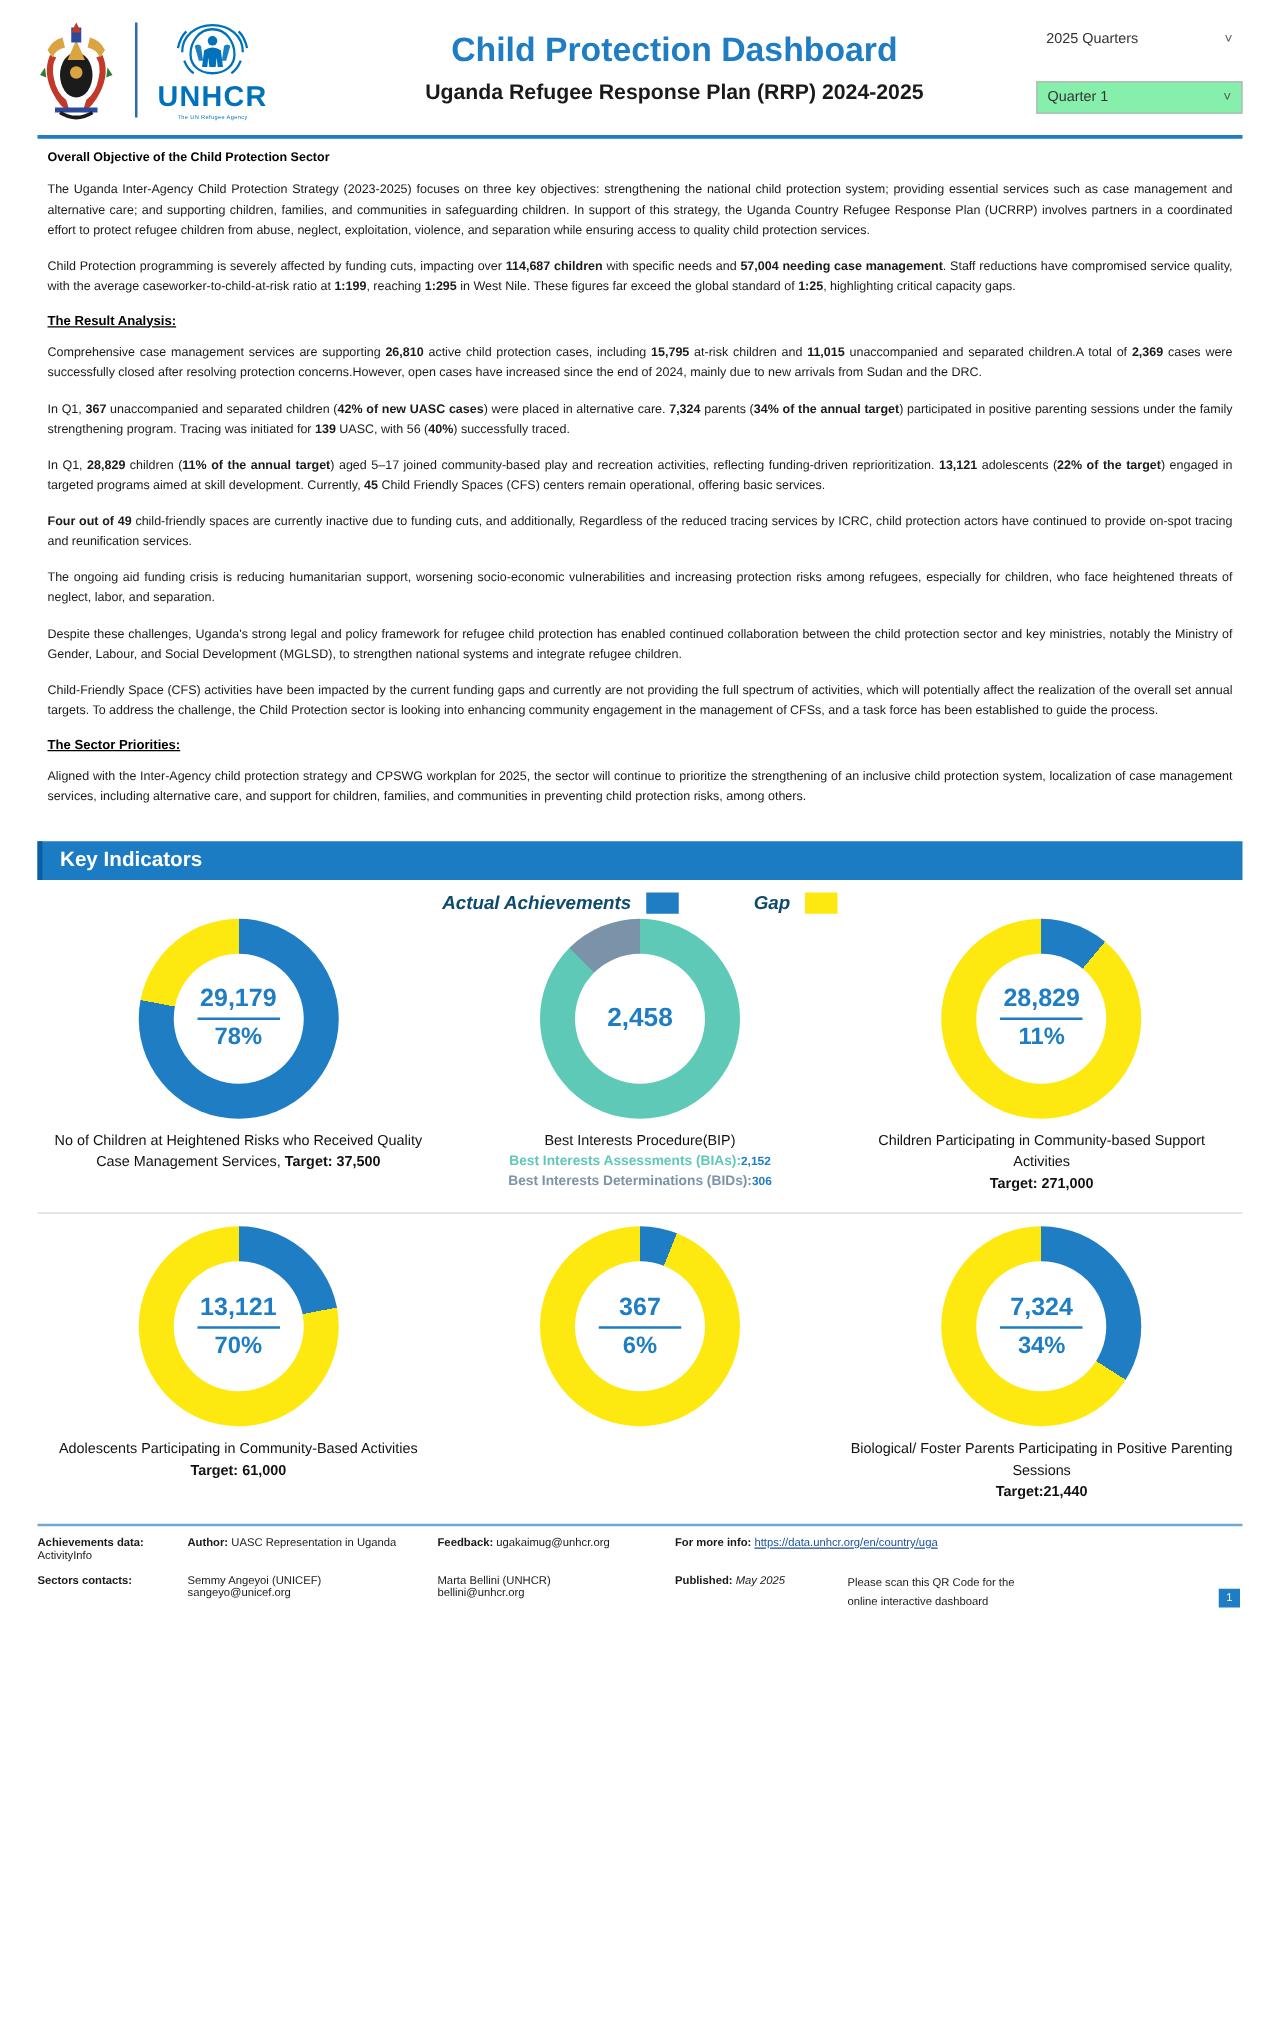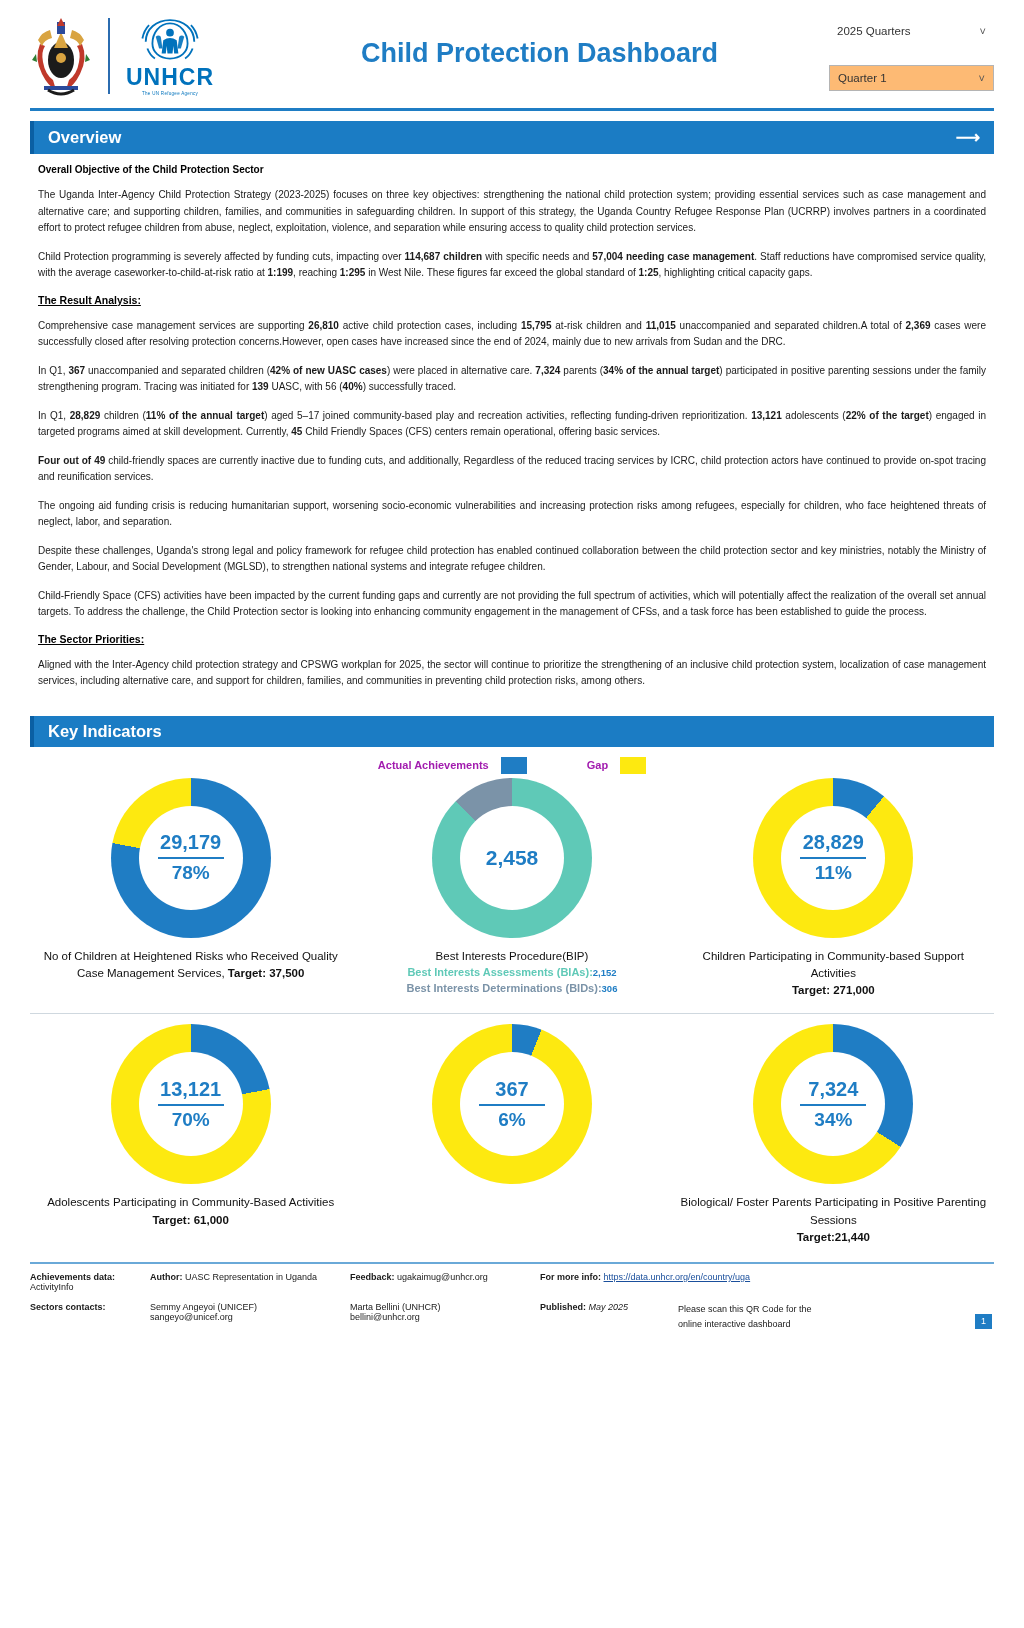--- a/index.html
+++ b/index.html
@@ -49,21 +49,21 @@
   .sub-title {
     font-size: 17px; font-weight: bold; color: #1a1a1a; margin-top: 6px;
   }
 
   .selectors { width: 175px; flex: 0 0 175px; padding-left: 10px; }
   .sel-row {
     display: flex; align-items: center; justify-content: space-between;
     font-size: 11.5px; color: #333; padding: 4px 8px;
   }
   .sel-row.boxed {
-    border: 1px solid #b4b4b4; background: #fdba74; margin-top: 24px; padding: 6px 8px;
+    border: 1px solid #b4b4b4; background: #86efac; margin-top: 24px; padding: 6px 8px;
   }
   .chev { color: #555; font-size: 11px; }
 
   
   .section-bar {
     background: #1b7cc4;
     color: #ffffff;
     font-size: 16.5px;
     font-weight: bold;
     padding: 6px 14px;
@@ -90,21 +90,21 @@
     text-decoration: underline; margin: 4px 0 12px 0;
   }
 
   
   .legend-row {
     display: flex; align-items: center; justify-content: center;
     gap: 60px; margin: 10px 0 4px 0;
   }
   .legend-item { display: flex; align-items: center; gap: 12px; }
   .legend-label {
-    font-size: 11px; font-weight: bold; color: #a21caf;
+    font-size: 15px; font-weight: bold; font-style: italic; color: #0c4a6e;
   }
   .swatch { width: 26px; height: 17px; }
   .swatch.blue { background: #1f7dc4; }
   .swatch.yellow { background: #fde910; }
 
   .kpi-grid {
     display: grid;
     grid-template-columns: 1fr 1fr 1fr;
   }
   .kpi-row-2 { border-top: 1px solid #cfd8df; margin-top: 6px; padding-top: 10px; }
@@ -212,38 +212,35 @@
             <path d="M60 24 q-3-3 -6 0 l-2 14 l4 0z" opacity=".9"></path>
           </g>
         </svg>
         <div class="unhcr-word">UNHCR</div>
         <div class="unhcr-sub">The UN Refugee Agency</div>
       </div>
     </div>
 
     <div class="title-block">
       <div class="main-title">Child Protection Dashboard</div>
+      <div class="sub-title">Uganda Refugee Response Plan (RRP) 2024-2025</div>
     </div>
 
     <div class="selectors">
       <div class="sel-row">
         <span>2025 Quarters</span>
         <span class="chev">˅</span>
       </div>
       <div class="sel-row boxed">
         <span>Quarter 1</span>
         <span class="chev">˅</span>
       </div>
     </div>
   </div>
 
-  <div class="section-bar">
-    <span>Overview</span>
-    <span class="arrow-icon">⟶</span>
-  </div>
 
   <div class="overview-body">
     <div class="obj-head">Overall Objective of the Child Protection Sector</div>
 
     <p class="para">The Uganda Inter-Agency Child Protection Strategy (2023-2025) focuses on three key objectives: strengthening the national child protection system; providing essential services such as case management and alternative care; and supporting children, families, and communities in safeguarding children. In support of this strategy, the Uganda Country Refugee Response Plan (UCRRP) involves partners in a coordinated effort to protect refugee children from abuse, neglect, exploitation, violence, and separation while ensuring access to quality child protection services.</p>
 
     <p class="para"><span>Child Protection programming is severely affected by funding cuts, impacting over </span><b>114,687 children</b><span> with specific needs and </span><b>57,004 needing case management</b><span>. Staff reductions have compromised service quality, with the average caseworker-to-child-at-risk ratio at </span><b>1:199</b><span>, reaching </span><b>1:295</b><span> in West Nile. These figures far exceed the global standard of </span><b>1:25</b><span>, highlighting critical capacity gaps.</span></p>
 
     <div class="sub-head">The Result Analysis:</div>
 

